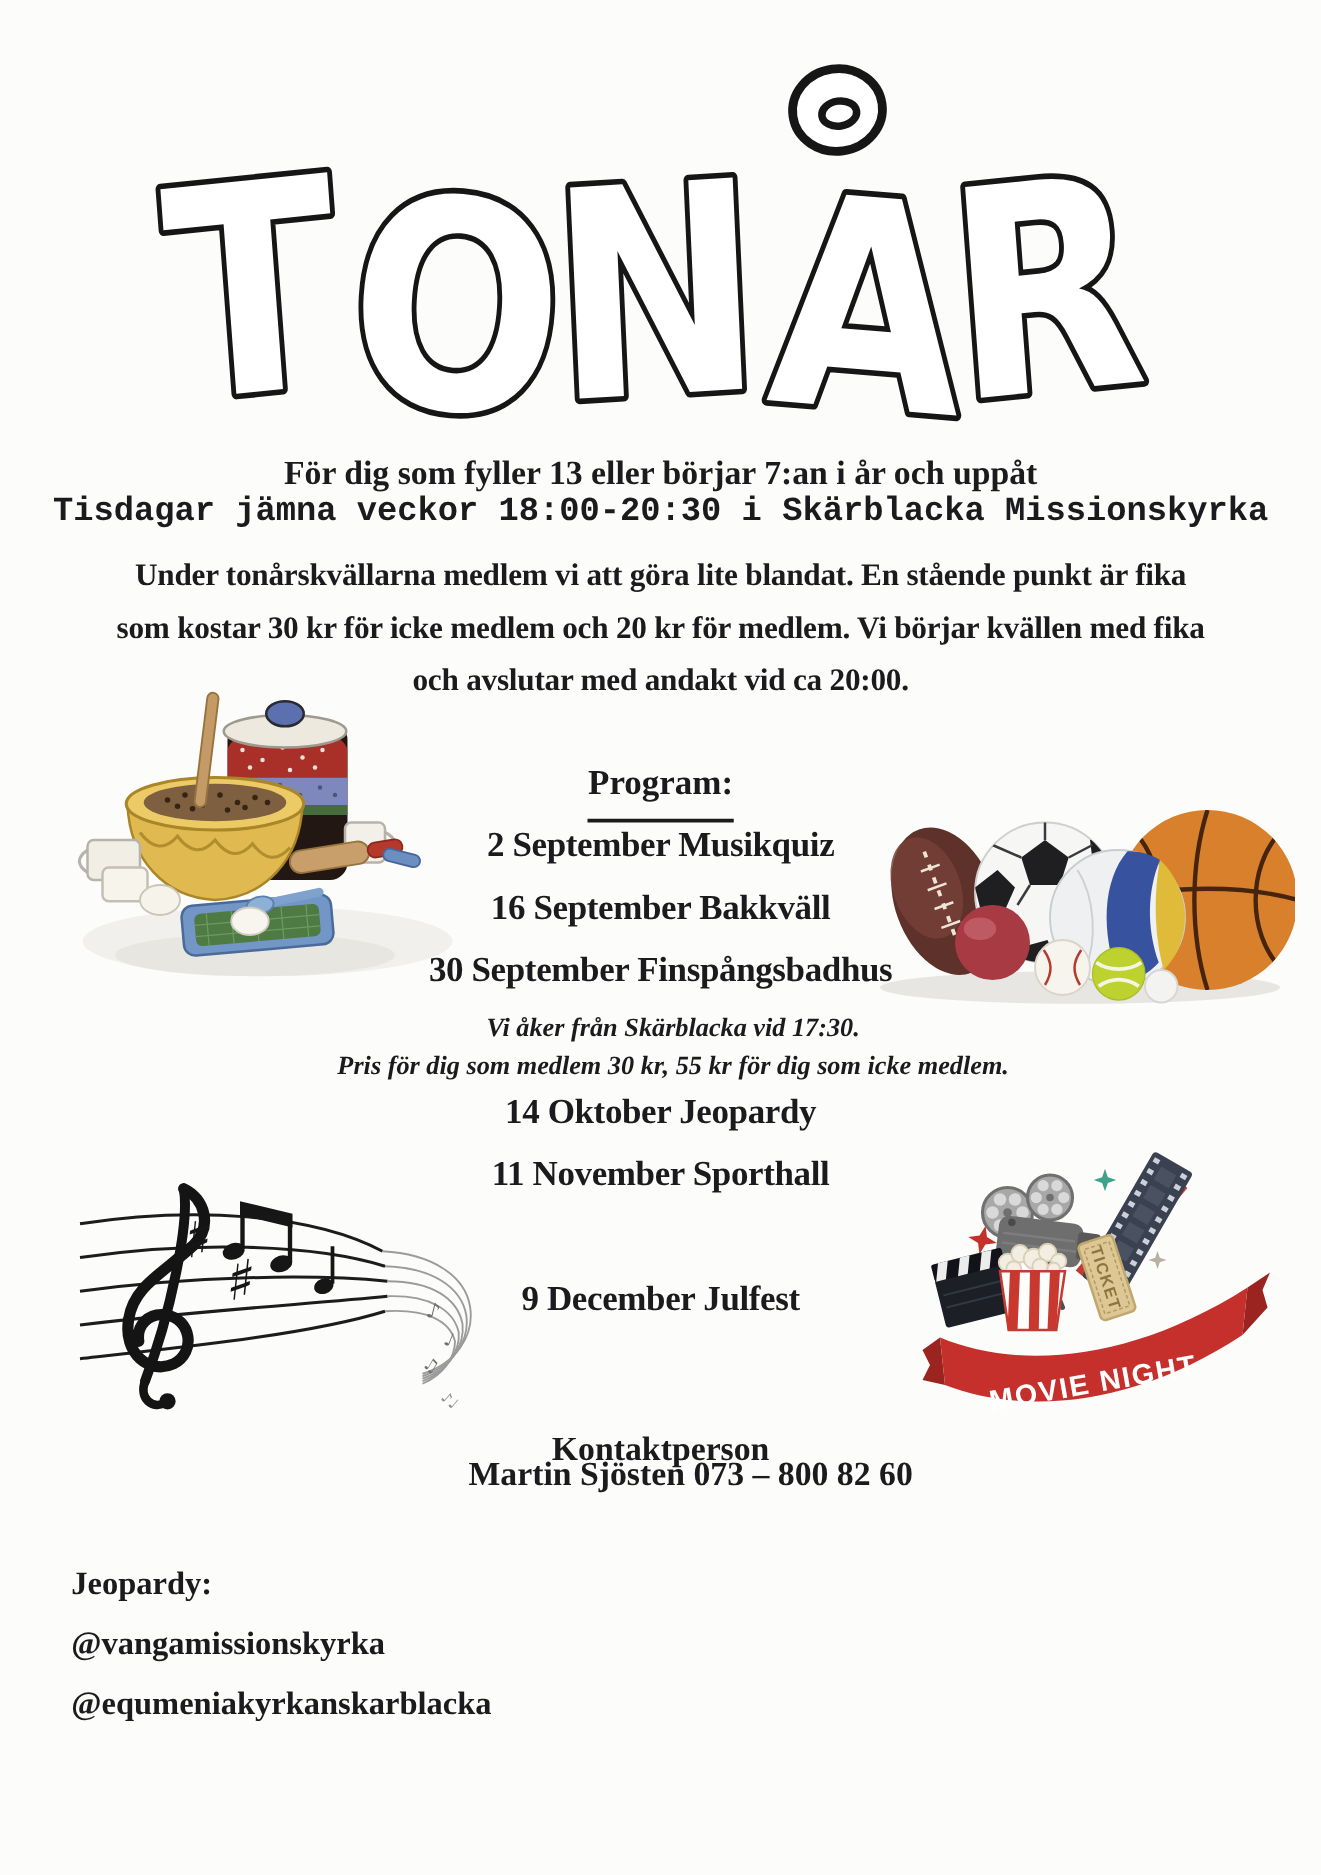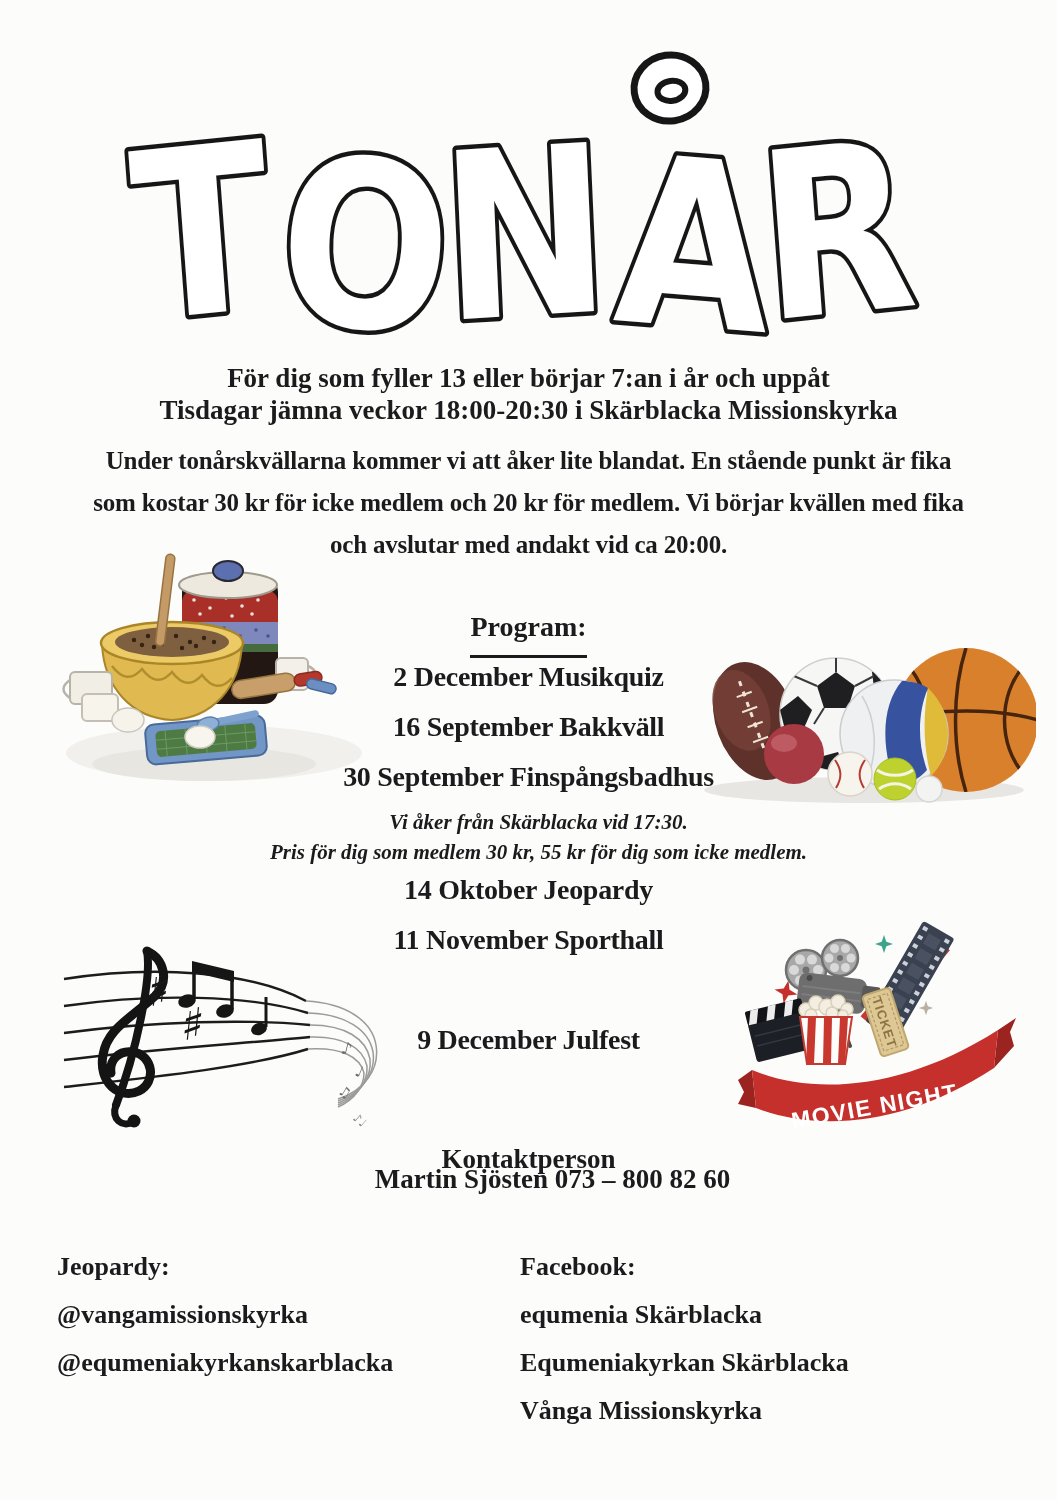--- a/index.html
+++ b/index.html
@@ -3,21 +3,21 @@
 <meta charset="utf-8">
 <style>
   html,body{margin:0;padding:0;background:#e9e9e9;}
   .page{
     position:relative;width:1057px;height:1500px;margin:0 auto;
     background:#fcfcfb;overflow:hidden;
     font-family:"Liberation Serif","DejaVu Serif",serif;color:#1b1b1d;
   }
   .line{position:absolute;left:0;width:100%;text-align:center;font-weight:700;white-space:nowrap;}
   .intro1{top:363px;font-size:27px;}
-  .intro2{top:395px;font-size:27px;}
+  .intro2{top:395px;font-size:27px;font-family:Liberation Mono, monospace;}
   .para{font-size:25px;letter-spacing:-0.2px;}
   .p1{top:447px}.p2{top:489px}.p3{top:531px}
   .heading{top:611px;font-size:28px;}
   .u{border-bottom:3px solid #1b1b1d;padding-bottom:13px;}
   .item{font-size:28px;letter-spacing:-0.3px;}
   .i1{top:661px}.i2{top:711px}.i3{top:761px}
   .note{font-size:21px;font-style:italic;margin-left:10px;}
   .n1{top:810px}.n2{top:840px}
   .i4{top:874px}.i5{top:924px}.i6{top:974px}.i7{top:1024px}
   .contact-h{top:1100px;font-size:27px;margin-top:44px;}
@@ -40,21 +40,21 @@
   <svg class="art logo" viewBox="0 0 830 300" aria-hidden="true">
     <g transform="rotate(-8 555 50)">
       <ellipse cx="555" cy="50" rx="36" ry="33" fill="#ffffff" stroke="#161616" stroke-width="7"></ellipse>
       <ellipse cx="556" cy="53" rx="14" ry="10" fill="#ffffff" stroke="#161616" stroke-width="6"></ellipse>
     </g>
     <text x="415" y="282" text-anchor="middle" textLength="780" lengthAdjust="spacingAndGlyphs" font-family="DejaVu Sans, sans-serif" font-weight="bold" font-size="232" fill="#ffffff" stroke="#161616" stroke-width="9" paint-order="stroke" stroke-linejoin="round" rotate="-5 4 -3 4 -5">TONAR</text>
   </svg>
 
   <div class="line intro1">För dig som fyller 13 eller börjar 7:an i år och uppåt</div>
   <div class="line intro2">Tisdagar jämna veckor 18:00-20:30 i Skärblacka Missionskyrka</div>
-  <div class="line para p1">Under tonårskvällarna kommer vi att åker lite blandat. En stående punkt är fika</div>
+  <div class="line para p1">Under tonårskvällarna medlem vi att göra lite blandat. En stående punkt är fika</div>
   <div class="line para p2">som kostar 30 kr för icke medlem och 20 kr för medlem. Vi börjar kvällen med fika</div>
   <div class="line para p3">och avslutar med andakt vid ca 20:00.</div>
 
   <svg class="art baking" viewBox="0 0 334 242" aria-hidden="true">
     <defs>
         <clipPath id="jarc">
           <rect x="128" y="42" width="96" height="114" rx="12"></rect>
         </clipPath>
       </defs>
     <ellipse cx="160" cy="205" rx="148" ry="28" fill="#f1f0ed"></ellipse>
@@ -132,21 +132,21 @@
     </g>
     <g transform="rotate(-12 165 175)">
       <rect x="160" y="170" width="46" height="7" rx="3.5" fill="#7ea2cd"></rect>
       <ellipse cx="154" cy="174" rx="11" ry="7" fill="#8fb0d6" stroke="#5b7fae" stroke-width="1.5"></ellipse>
     </g>
     <ellipse cx="74" cy="172" rx="16" ry="12" fill="#f6f3ea" stroke="#c9c5ba" stroke-width="1.5"></ellipse>
     <ellipse cx="146" cy="189" rx="15" ry="11" fill="#f8f5ee" stroke="#cfcbc0" stroke-width="1.5"></ellipse>
   </svg>
 
   <div class="line heading"><span class="u">Program:</span></div>
-  <div class="line item i1">2 December Musikquiz</div>
+  <div class="line item i1">2 September Musikquiz</div>
   <div class="line item i2">16 September Bakkväll</div>
   <div class="line item i3">30 September Finspångsbadhus</div>
 
   <svg class="art sports" viewBox="0 0 340 182" aria-hidden="true">
     <defs>
       <clipPath id="socc">
           <circle cx="140" cy="88" r="56"></circle>
         </clipPath>
       <clipPath id="bask">
           <circle cx="270" cy="94" r="72"></circle>
@@ -330,20 +330,14 @@
   </svg>
 
   <div class="line contact-h">Kontaktperson</div>
   <div class="line contact-d">Martin Sjösten 073 – 800 82 60</div>
 
   <div class="social ig">
     <div>Jeopardy:</div>
     <div>@vangamissionskyrka</div>
     <div>@equmeniakyrkanskarblacka</div>
   </div>
-  <div class="social fb">
-    <div>Facebook:</div>
-    <div>equmenia Skärblacka</div>
-    <div>Equmeniakyrkan Skärblacka</div>
-    <div>Vånga Missionskyrka</div>
-  </div>
 
 </div>
 
 </body></html>

